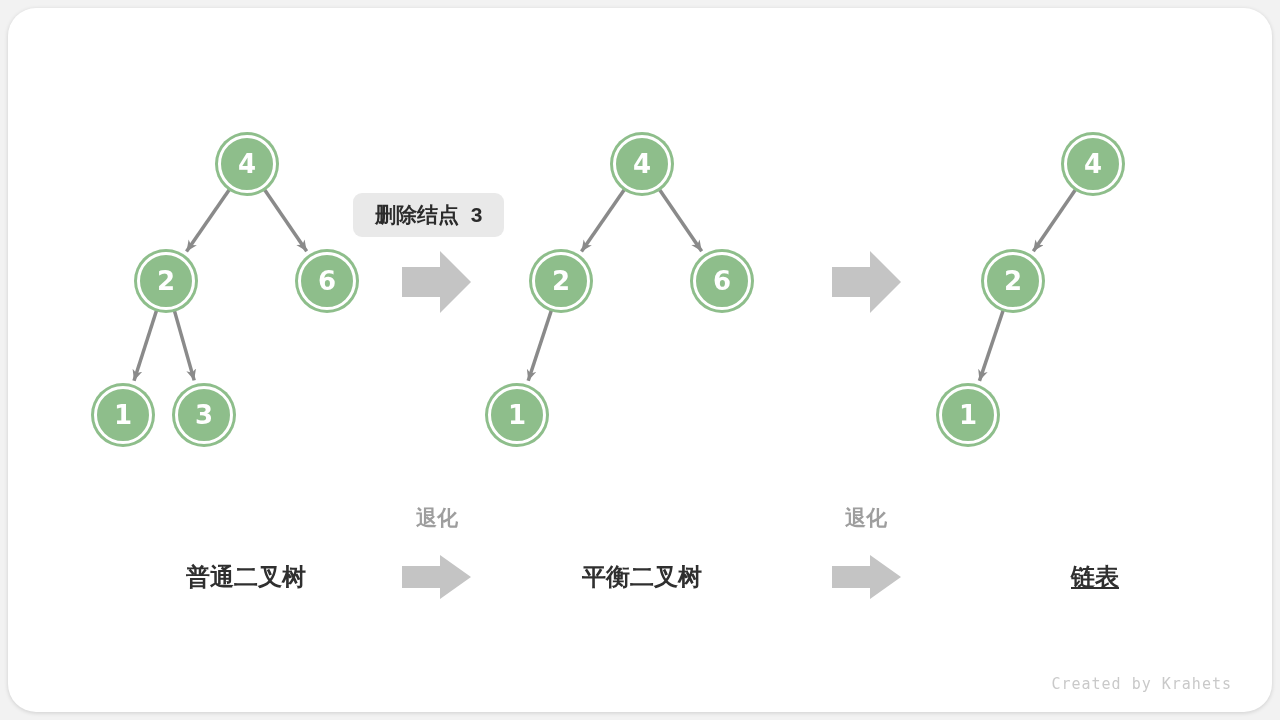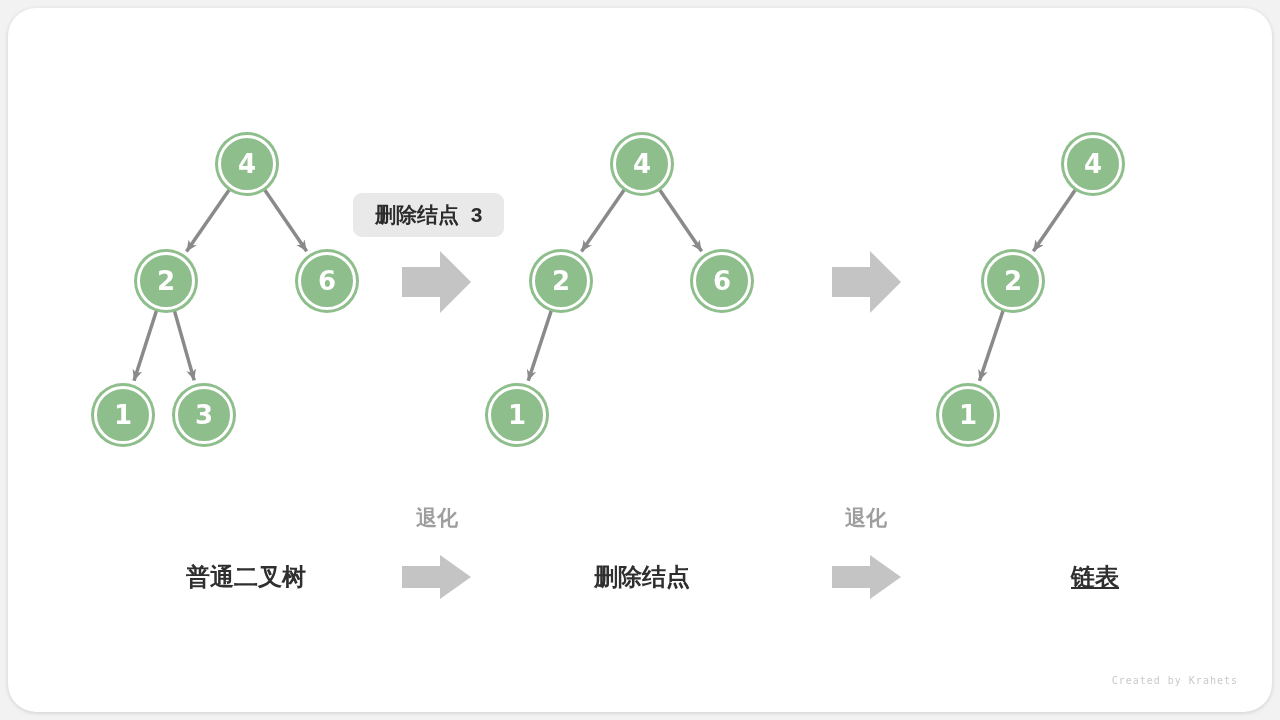--- a/index.html
+++ b/index.html
@@ -53,23 +53,23 @@
     white-space: nowrap;
   }
   .degrade {
     position: absolute; transform: translate(-50%, -50%);
     font-size: 21px; font-weight: bold;
     color: var(--degrade-text, #9e9e9e);
     white-space: nowrap;
     text-align: center;
   }
   .watermark {
-    position: absolute; right: 42px; top: 675px;
+    position: absolute; right: 48px; top: 675px;
     font-family: "DejaVu Sans Mono", monospace;
-    font-size: 10px; letter-spacing: 1px;
+    font-size: 15px; letter-spacing: 1px;
     color: var(--watermark-text, #c9c9c9);
     white-space: nowrap;
   }
 </style>
 </head>
 <body>
 
 <div class="stage">
   <div class="card"></div>
 
@@ -120,17 +120,17 @@
     <polygon points="0,12 38,12 38,1 69,23 38,45 38,34 0,34"></polygon>
   </svg>
   <svg class="block-arrow" style="left:832px; top:554px;" width="70" height="46" viewBox="0 0 70 46">
     <polygon points="0,12 38,12 38,1 69,23 38,45 38,34 0,34"></polygon>
   </svg>
 
   <div class="degrade" style="left:437px; top:518px;">退化</div>
   <div class="degrade" style="left:866px; top:518px;">退化</div>
 
   <div class="caption" style="left:246px; top:577px;">普通二叉树</div>
-  <div class="caption" style="left:642px; top:577px;">删除结点</div>
+  <div class="caption" style="left:642px; top:577px;">平衡二叉树</div>
   <div class="caption" style="left:1095px; top:577px;text-decoration:underline;">链表</div>
 
   <div class="watermark">Created by Krahets</div>
 </div>
 
 </body></html>

